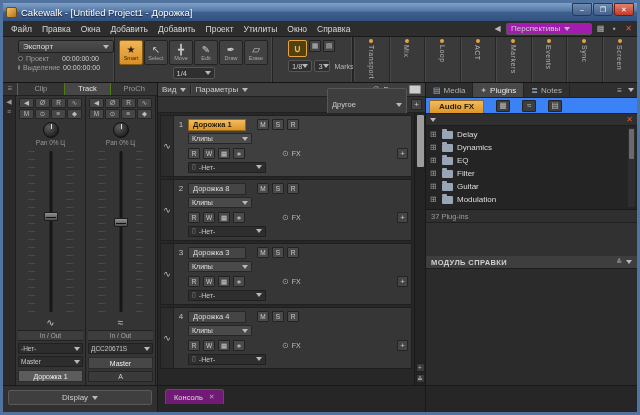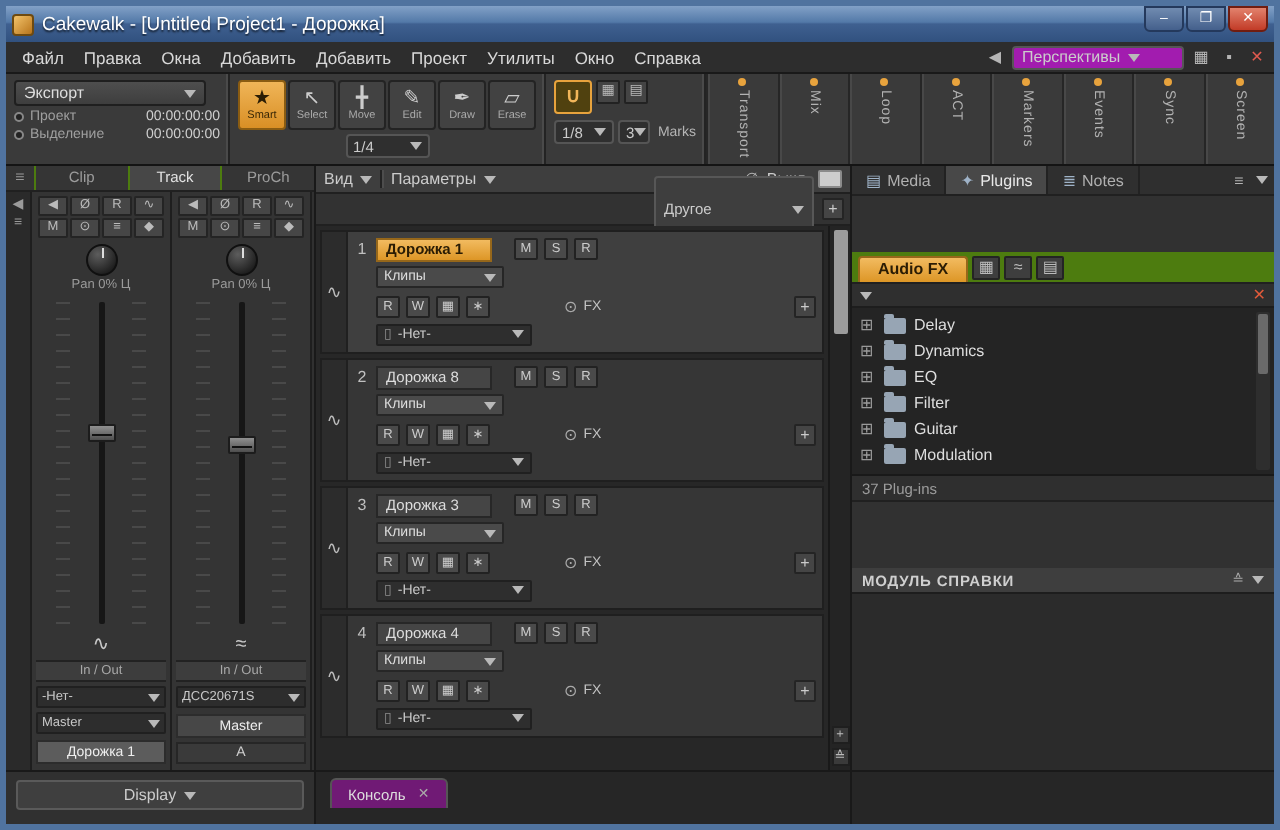--- a/index.html
+++ b/index.html
@@ -15,21 +15,21 @@
   
   .menubar{height:16px;background:#2d2d2d;border-bottom:1px solid #191919;display:flex;align-items:center;padding:0 3px;flex:0 0 auto;}
   .menu-item{font-size:8.5px;color:#d8d8d8;padding:2px 5px;}
   .menu-right{margin-left:auto;display:flex;align-items:center;gap:3px;}
   .micon{font-size:8px;color:#b5b5b5;width:11px;text-align:center;}
   .micon.red{color:#e05a4f;}
   .persp{display:flex;align-items:center;gap:4px;background:#a21caf;border:1px solid #565656;border-radius:2px;height:12px;padding:0 4px;font-size:8px;color:#ccc;min-width:86px;}
   .dd{width:0;height:0;border-left:3px solid transparent;border-right:3px solid transparent;border-top:4px solid #b9b9b9;display:inline-block;}
   
   .toolbar{height:46px;background:#3a3a3a;border-bottom:1px solid #141414;display:flex;flex:0 0 auto;}
-  .tbmod{border-right:1px solid #232323;box-shadow:inset -1px 0 0 #4a4a4a;padding:3px 4px;}
+  .tbmod{border-right:1px solid #232323;box-shadow:inset -1px 0 0 #4a4a4a;padding:3px 15px;}
   .tbmod.export{width:112px;}
   .export-btn{width:96px;height:13px;background:linear-gradient(#4e4e4e,#3e3e3e);border:1px solid #1f1f1f;border-radius:2px;color:#ddd;font-size:8px;display:flex;align-items:center;justify-content:space-between;padding:0 4px;}
   .time-row{display:flex;align-items:center;gap:3px;margin-top:2px;font-size:7px;color:#9f9f9f;}
   .time-row .radio{width:5px;height:5px;border-radius:50%;border:1px solid #888;background:#222;}
   .time-val{color:#cfcfcf;margin-left:auto;}
   .tbmod.tools{width:158px;display:flex;flex-direction:column;align-items:center;}
   .tool-row{display:flex;gap:1px;}
   .tool{width:24px;height:25px;background:#424242;border:1px solid #232323;border-radius:2px;display:flex;flex-direction:column;align-items:center;justify-content:center;color:#ccc;}
   .tool .ticon{font-size:10px;line-height:11px;}
   .tool .tlabel{font-size:5.5px;color:#aaa;}
@@ -108,21 +108,21 @@
   .tv-scroll{position:absolute;top:0;right:0;bottom:0;width:11px;background:#242424;border-left:1px solid #191919;display:flex;flex-direction:column;align-items:center;padding:2px 1px;gap:2px;}
   .scr-thumb{width:7px;height:52px;background:#9c9c9c;border-radius:1px;}
   .scr-btn{width:9px;height:9px;background:#3a3a3a;border:1px solid #1f1f1f;color:#bbb;font-size:6.5px;line-height:8px;text-align:center;}
   
   .browser{width:211px;flex:0 0 auto;background:#313131;display:flex;flex-direction:column;}
   .br-tabs{height:15px;flex:0 0 auto;display:flex;align-items:stretch;background:#2f2f2f;border-bottom:1px solid #202020;}
   .brtab{display:flex;align-items:center;gap:3px;padding:0 7px;font-size:8px;color:#b0b0b0;border-right:1px solid #222;}
   .brtab.active{background:#484848;color:#e8e8e8;}
   .brtab .bicon{font-size:8px;color:#9fb3c8;}
   .br-tabs .menu-right{padding-right:3px;}
-  .br-sub{height:16px;flex:0 0 auto;background:#4d7c0f;border-bottom:1px solid #202020;display:flex;align-items:flex-end;gap:2px;padding:0 3px 0 3px;margin-top:28px;}
+  .br-sub{height:16px;flex:0 0 auto;background:#3b82f6;border-bottom:1px solid #202020;display:flex;align-items:flex-end;gap:12px;padding:0 3px 0 3px;}
   .fx-tab{height:13px;line-height:12px;padding:0 9px;background:linear-gradient(#f2bb60,#dd9626);color:#2a1c04;font-size:8px;font-weight:bold;border:1px solid #96671a;border-bottom:none;border-radius:2px 2px 0 0;}
   .sub-ico{width:14px;height:12px;background:#3e3e3e;border:1px solid #242424;border-radius:1px;color:#bbb;font-size:8px;line-height:10px;text-align:center;margin-bottom:1px;}
   .br-tool{height:12px;flex:0 0 auto;background:#2f2f2f;border-bottom:1px solid #1d1d1d;display:flex;align-items:center;padding:0 4px;gap:4px;}
   .br-tool .red-x{margin-left:auto;color:#e05a3a;font-size:8px;line-height:8px;}
   .br-tree{height:84px;flex:0 0 auto;background:#242424;border-bottom:1px solid #191919;position:relative;padding:2px 12px 2px 4px;}
   .tree-row{display:flex;align-items:center;gap:4px;height:13px;}
   .expand{font-size:8px;color:#9a9a9a;width:8px;line-height:9px;}
   .folder{width:11px;height:8px;background:#97a5b4;border-radius:1px;position:relative;flex:0 0 auto;}
   .folder::before{content:"";position:absolute;top:-2px;left:0;width:5px;height:2px;background:#97a5b4;border-radius:1px 1px 0 0;}
   .tree-label{font-size:8px;color:#dedede;}

